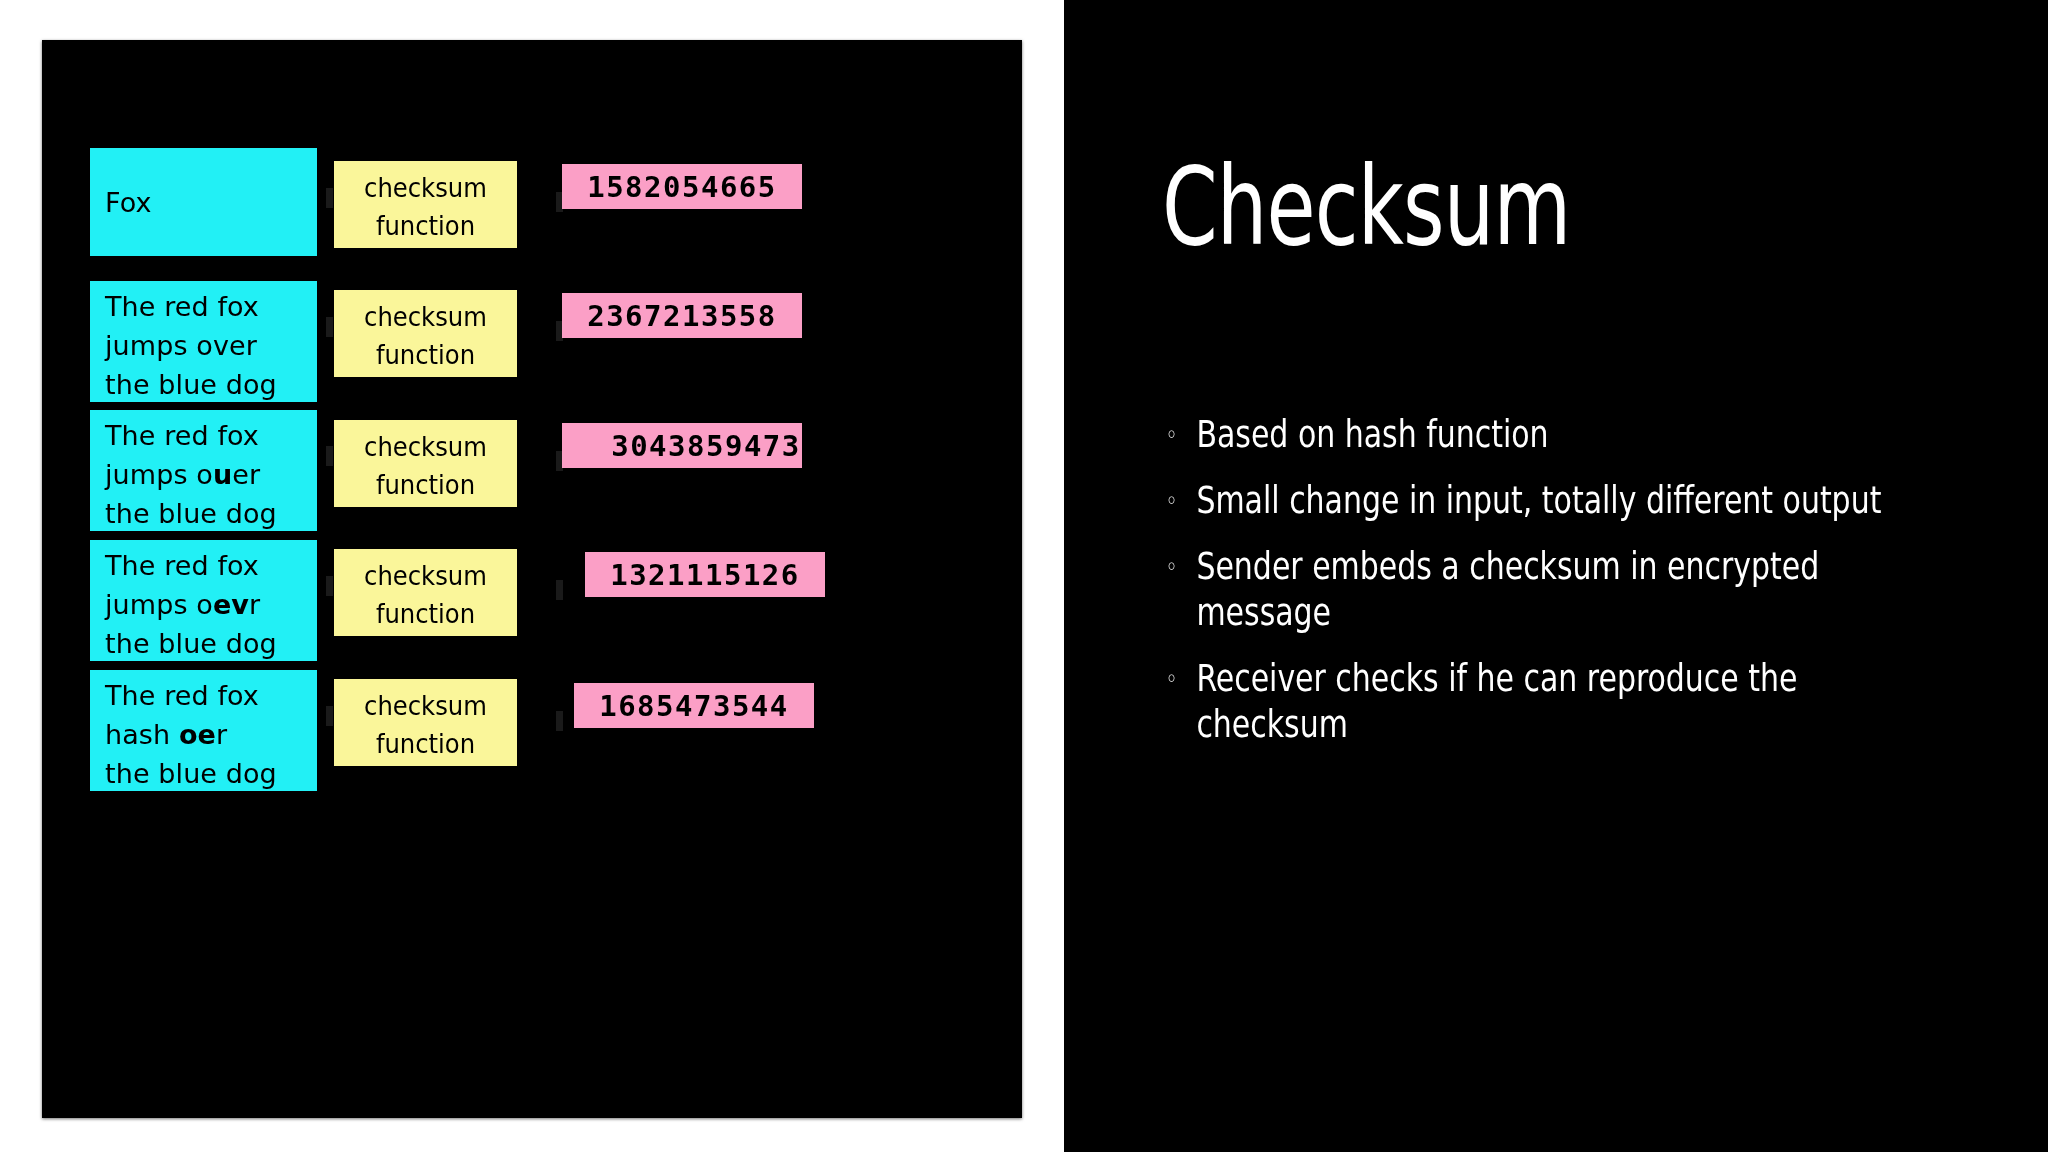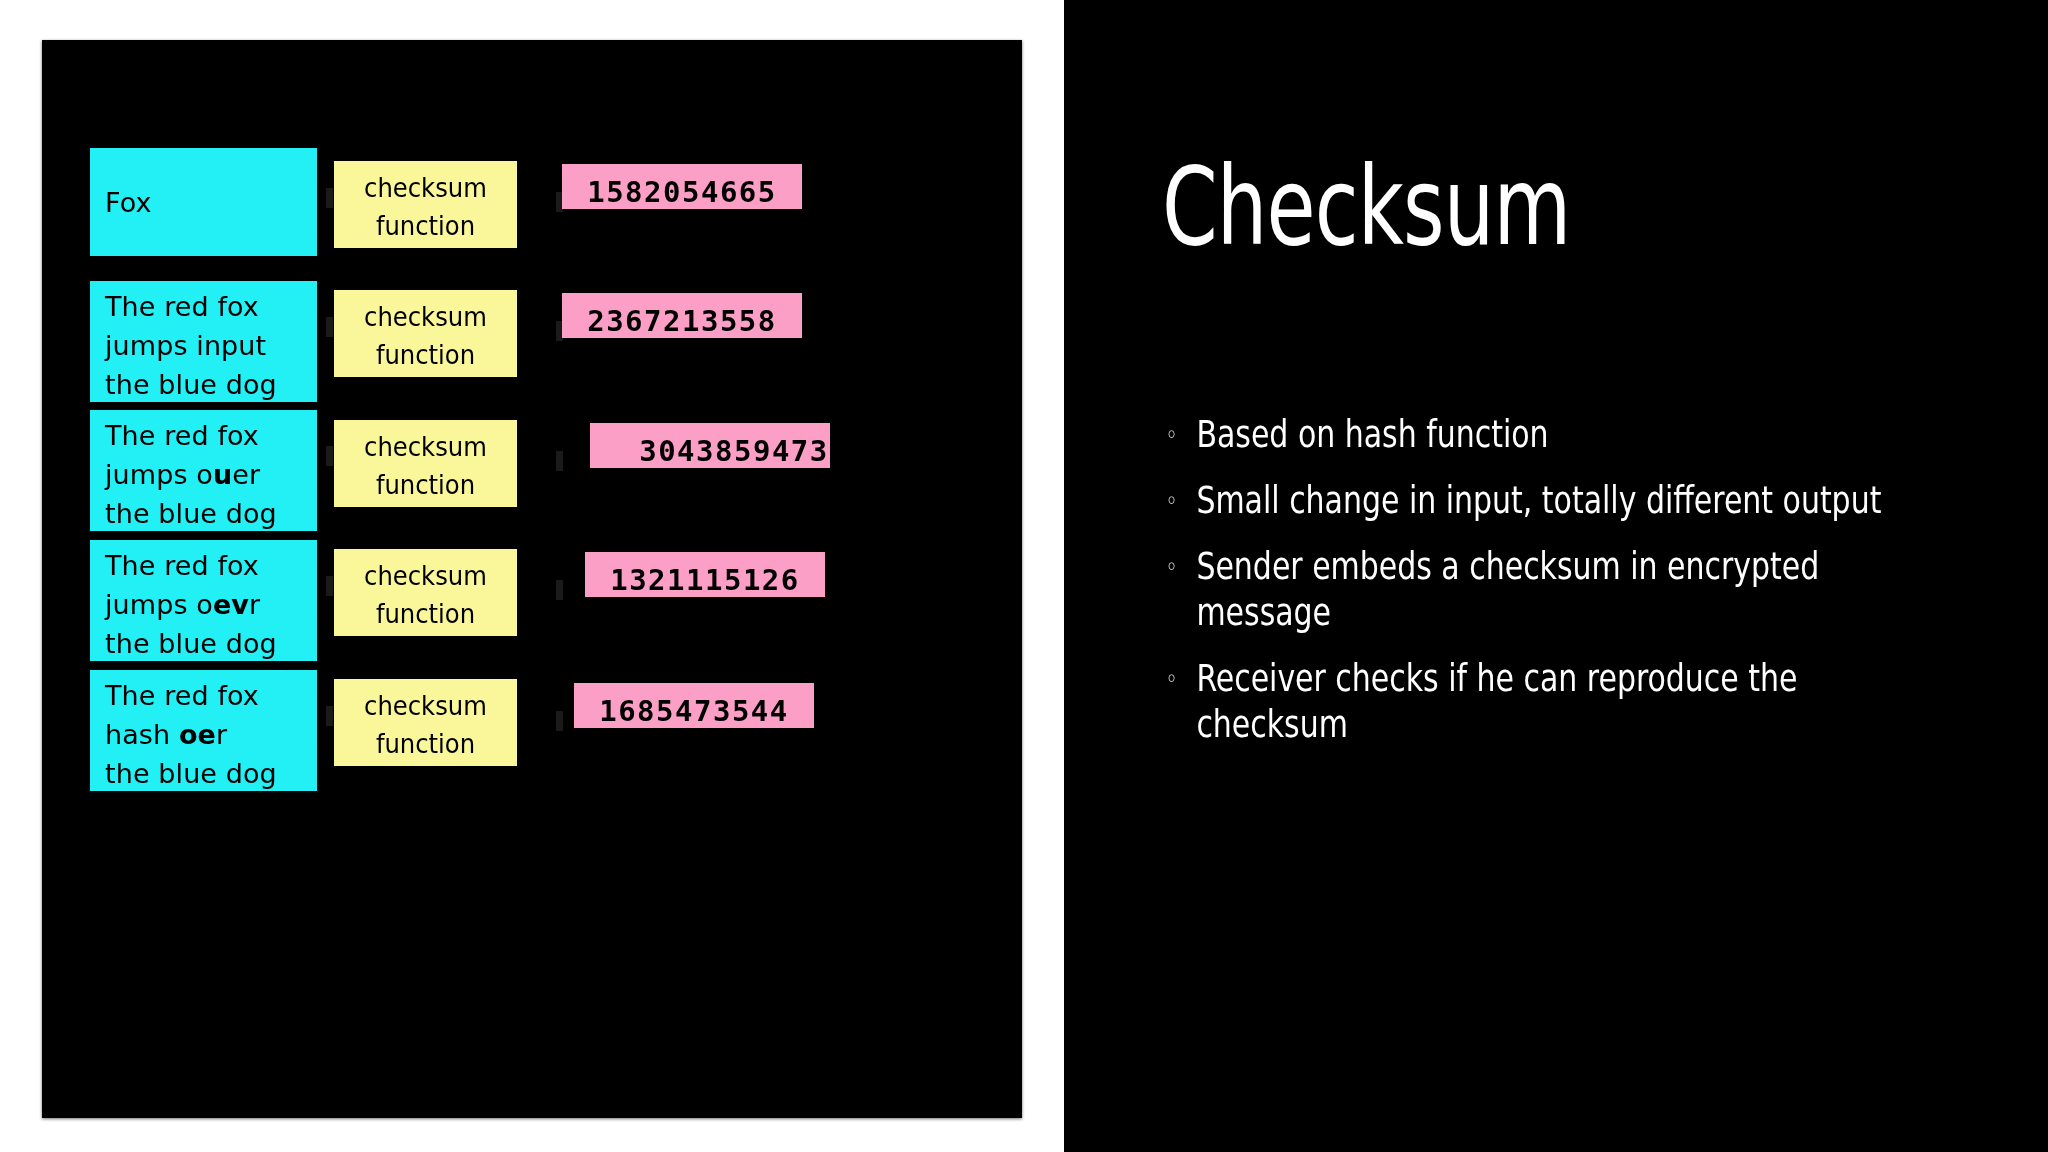--- a/index.html
+++ b/index.html
@@ -85,21 +85,21 @@
   .chip-hash {
     position: absolute;
     background: #fb9fc6;
     color: #000000;
     font-family: "DejaVu Sans Mono", monospace;
     font-size: 29px;
     font-weight: 700;
     letter-spacing: 1.5px;
     box-sizing: border-box;
     display: flex;
-    align-items: flex-end;
+    align-items: center;
     justify-content: center;
     width: 240px;
     height: 45px;
   }
 
   
   .stub {
     position: absolute;
     width: 7px;
     height: 20px;
@@ -179,21 +179,21 @@
         </div>
         <div class="stub" style="left:514px; top:152px;"></div>
         <div class="chip-hash" style="left:520px; top:124px;">
           <span>1582054665</span>
         </div>
       </div>
 
       <div class="row">
         <div class="chip-input" style="left:48px; top:241px; width:227px; height:121px;">
           <div>The red fox</div>
-          <div>jumps input</div>
+          <div>jumps over</div>
           <div>the blue dog</div>
         </div>
         <div class="stub" style="left:284px; top:277px;"></div>
         <div class="chip-fn" style="left:292px; top:250px; height:87px;">
           <div>checksum</div>
           <div>function</div>
         </div>
         <div class="stub" style="left:514px; top:281px;"></div>
         <div class="chip-hash" style="left:520px; top:253px;">
           <span>2367213558</span>
@@ -205,21 +205,21 @@
           <div>The red fox</div>
           <div><span>jumps o</span><b>u</b><span>er</span></div>
           <div>the blue dog</div>
         </div>
         <div class="stub" style="left:284px; top:406px;"></div>
         <div class="chip-fn" style="left:292px; top:380px; height:87px;">
           <div>checksum</div>
           <div>function</div>
         </div>
         <div class="stub" style="left:514px; top:411px;"></div>
-        <div class="chip-hash" style="left:548px; top:383px;padding-left:48px;">
+        <div class="chip-hash" style="left:520px; top:383px;padding-left:48px;">
           <span>3043859473</span>
         </div>
       </div>
 
       <div class="row">
         <div class="chip-input" style="left:48px; top:500px; width:227px; height:121px;">
           <div>The red fox</div>
           <div><span>jumps o</span><b>ev</b><span>r</span></div>
           <div>the blue dog</div>
         </div>

